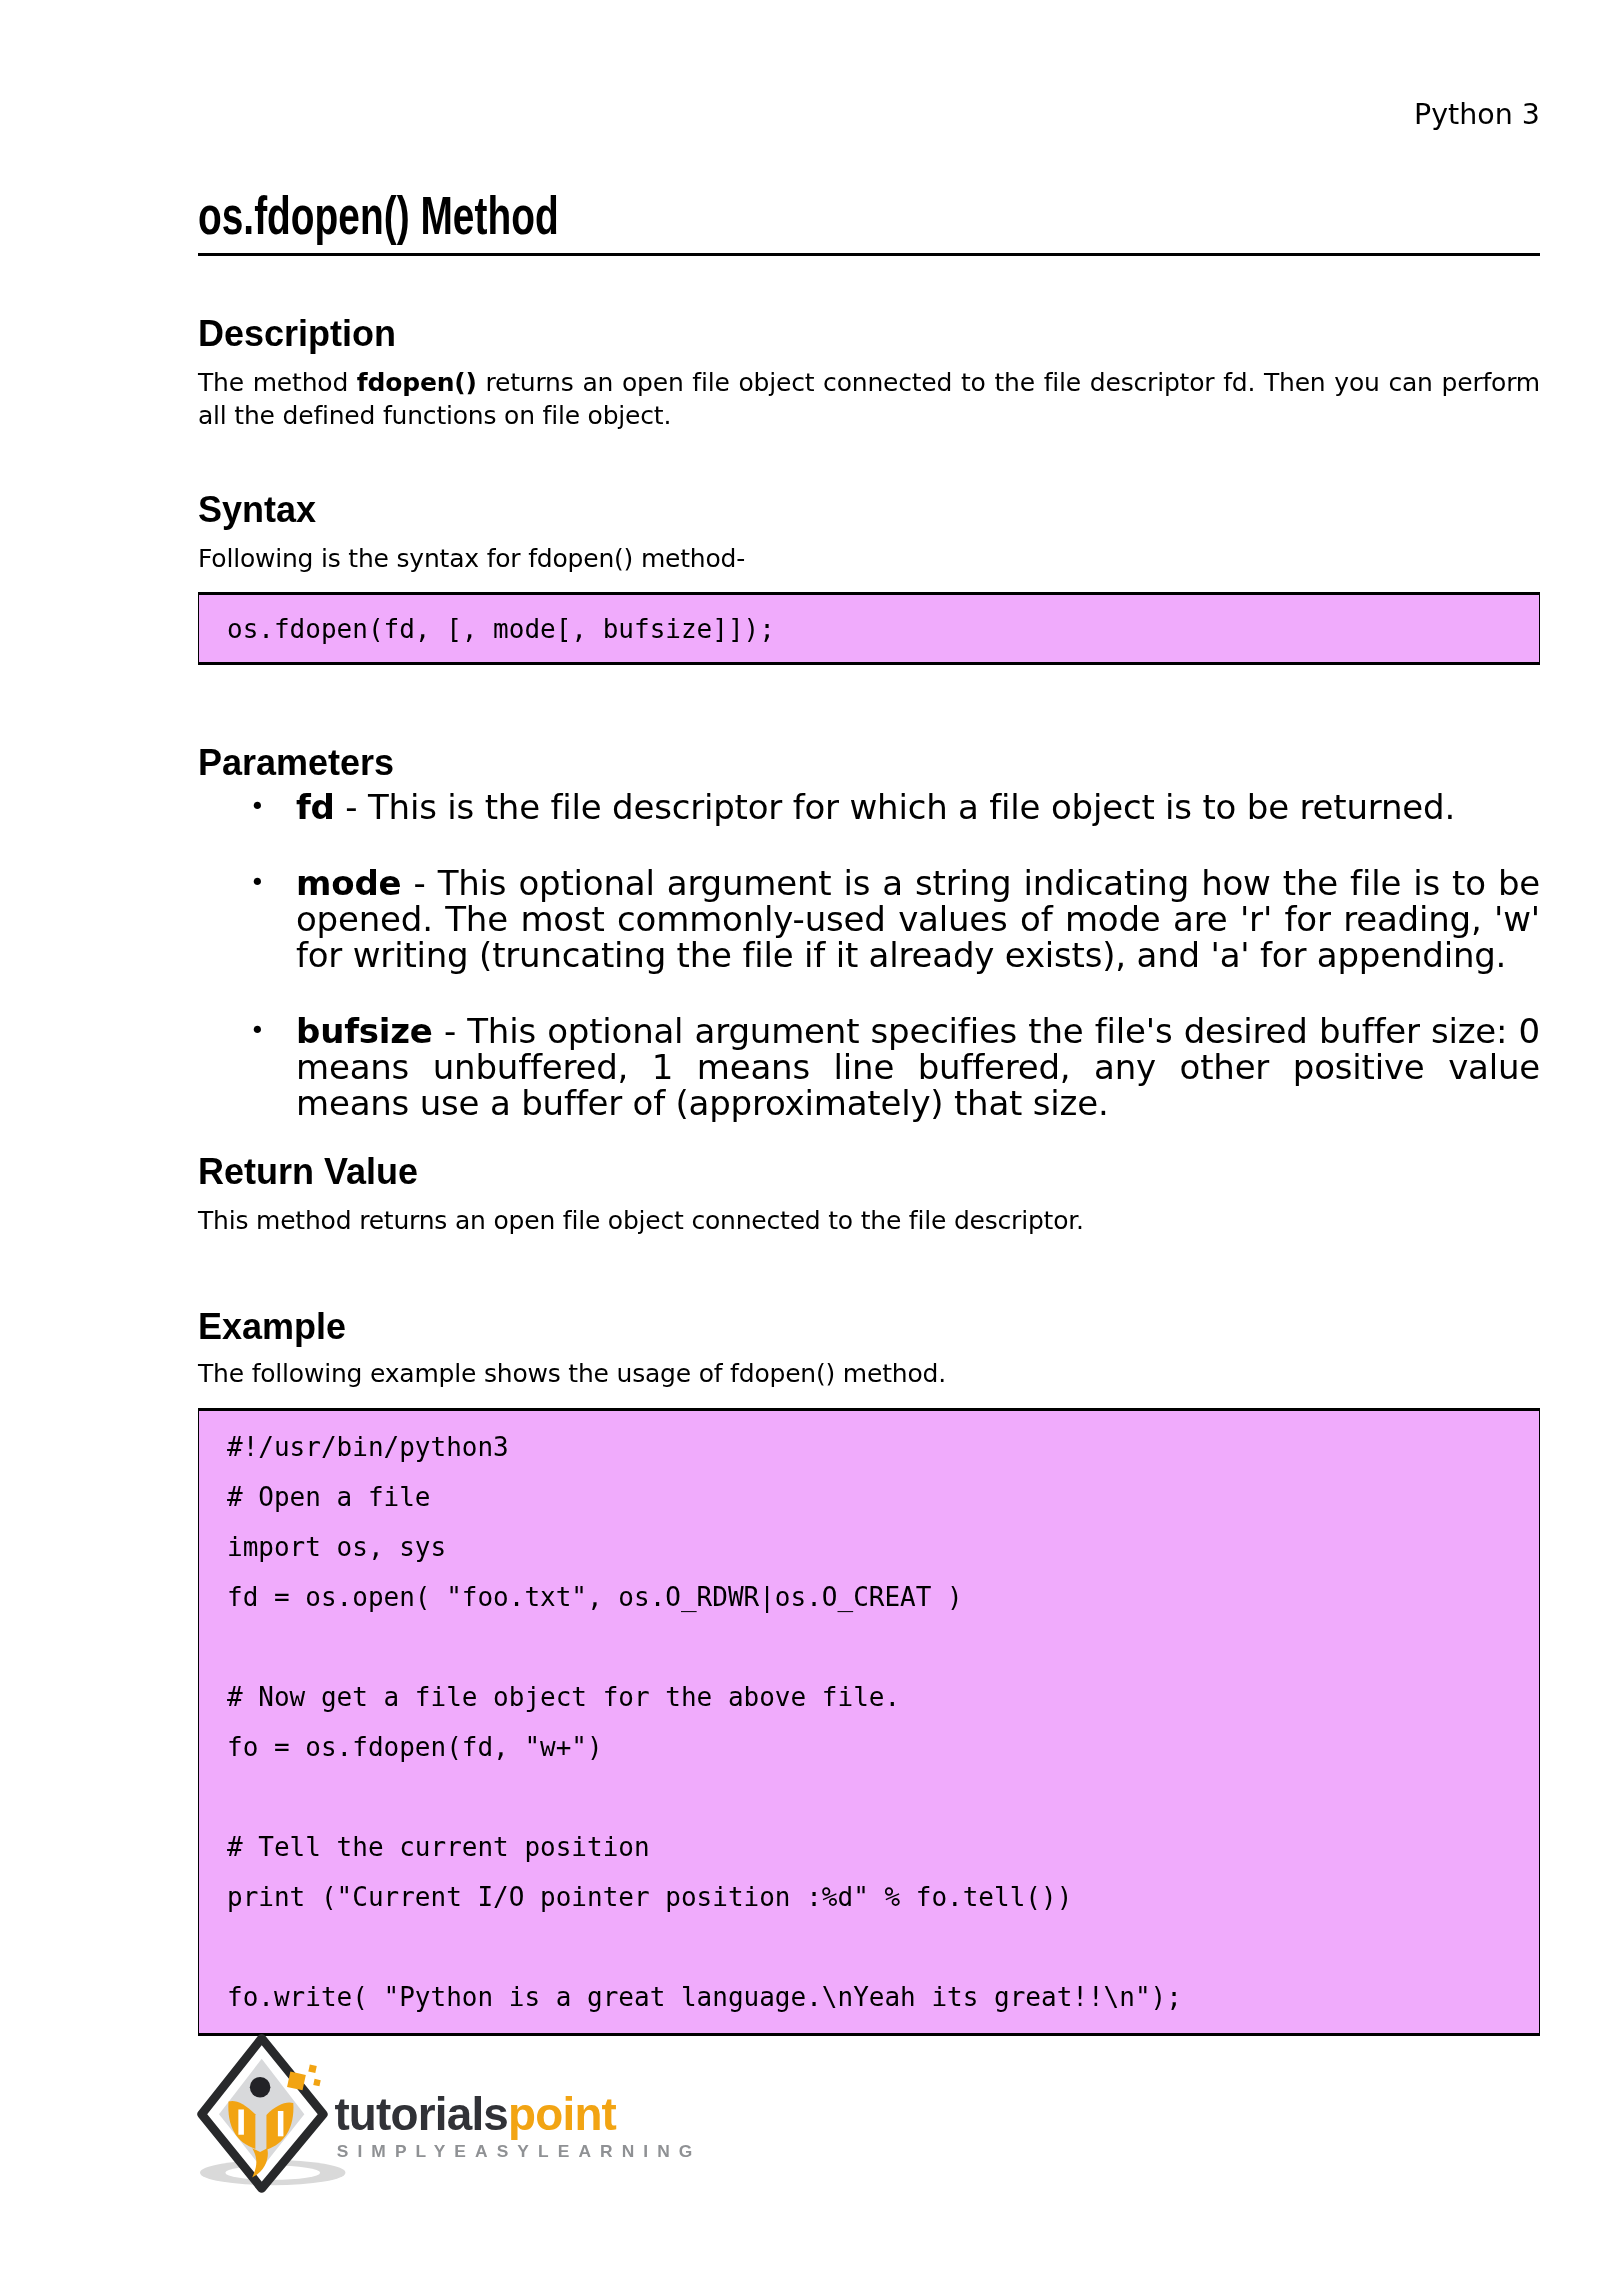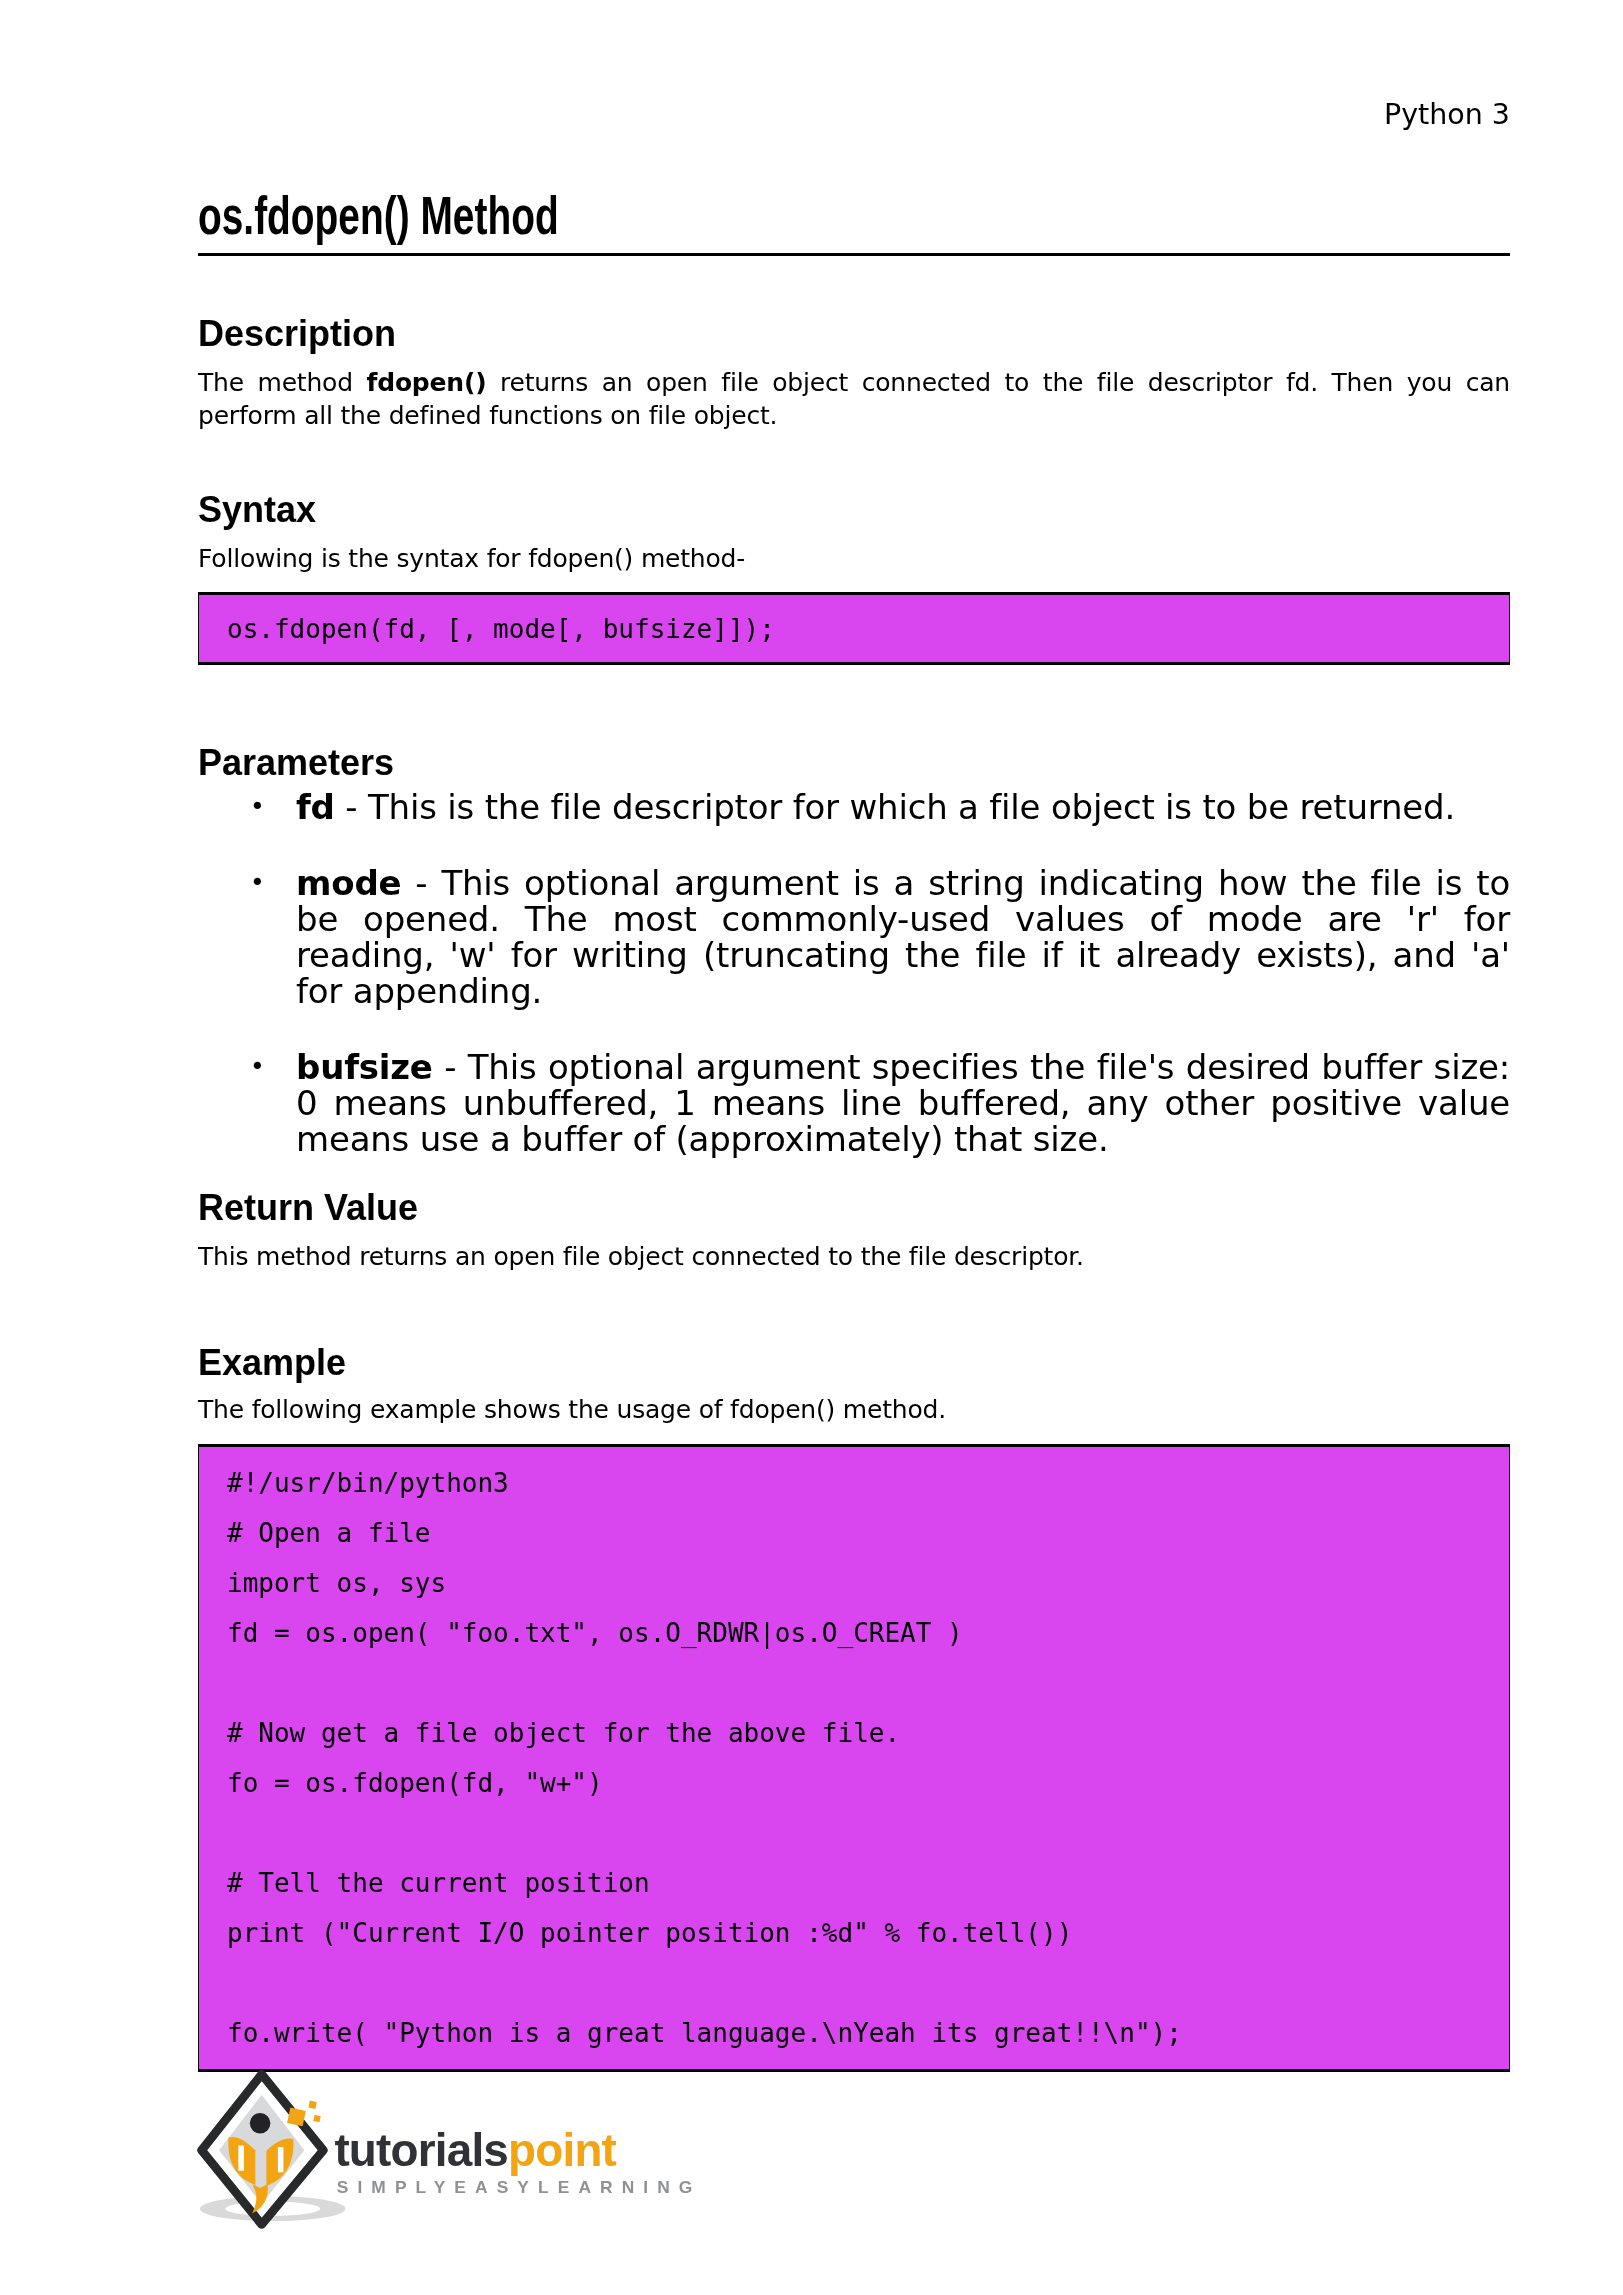--- a/index.html
+++ b/index.html
@@ -9,21 +9,21 @@
   }
   .page {
     position: relative;
     width: 1623px;
     height: 2295px;
     background: #ffffff;
     color: #000000;
     font-family: "DejaVu Sans", sans-serif;
     overflow: hidden;
     box-sizing: border-box;
-    padding: 0 113px 0 198px;
+    padding: 0 83px 0 198px;
   }
   .header-right {
     margin-top: 97px;
     text-align: right;
     font-size: 28.5px;
     line-height: 35px;
     color: #000000;
   }
   .doc-title {
     margin-top: 51px;
@@ -57,21 +57,21 @@
     text-align: justify;
   }
   .body-text b, .bullet-text b {
     font-weight: bold;
   }
   .code-box {
     margin-top: 17.4px;
     border: 1.6px solid #000000;
     border-top-width: 3.2px;
     border-bottom-width: 3.2px;
-    background: #d946ef;
+    background: #f0abfc;
     padding: 9.5px 16px 9.5px 28px;
   }
   .code-box.syntax .code-line {
     height: 48px;
     line-height: 48px;
   }
   .code-box.example {
     padding-top: 11px;
     padding-bottom: 11px;
   }

